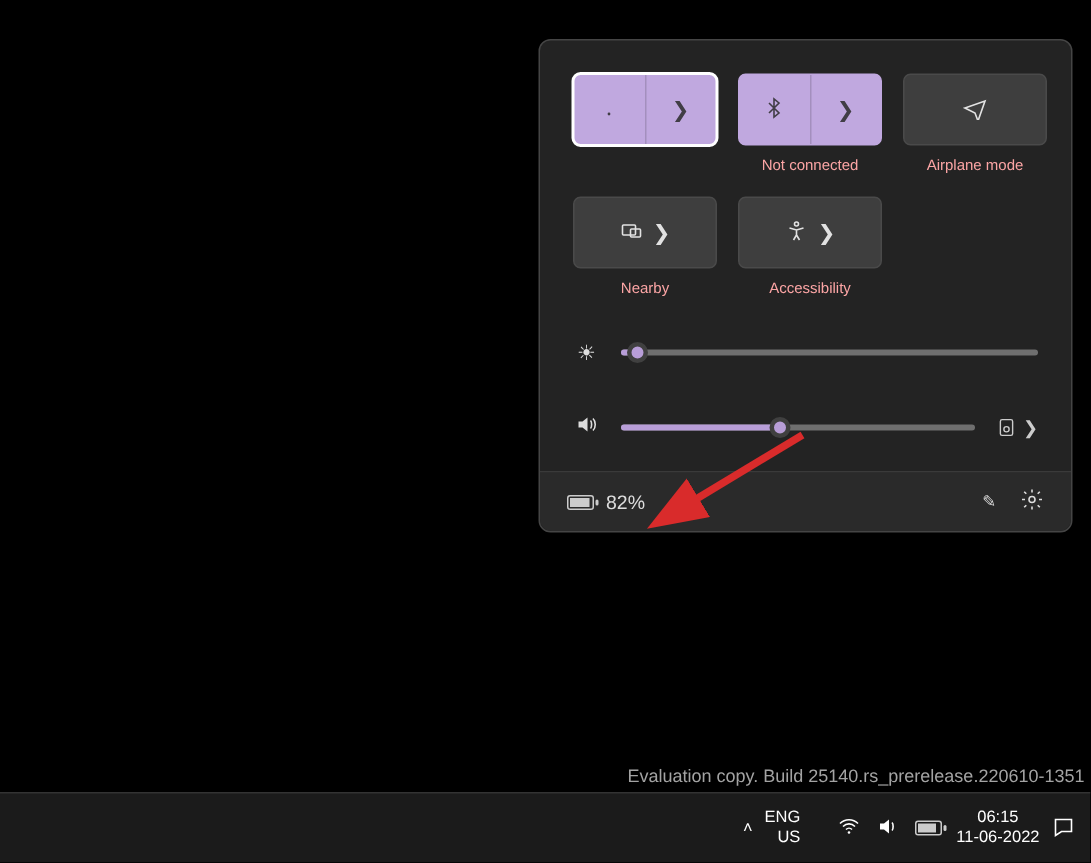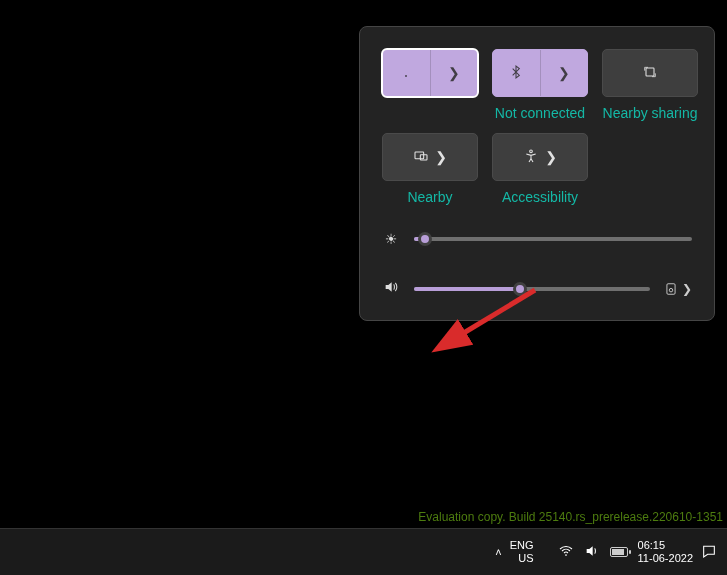--- a/index.html
+++ b/index.html
@@ -17,21 +17,21 @@
   align-items:center; justify-content:center; background:#3e3e3e;
   border:1px solid #4a4a4a; cursor:pointer; position:relative;
 }
 .btn.split { padding:0; }
 .btn.split .half { flex:1; height:100%; display:flex; align-items:center; justify-content:center; }
 .btn.split .half + .half { border-left:1px solid rgba(0,0,0,.15); }
 .btn.on { background:#c0a8df; border-color:#c0a8df; }
 .btn.on.focus { outline:2px solid #fff; outline-offset:-1px; }
 .btn .ico { font-size:14px; opacity:.85; color:#fff; }
 .btn.on .ico { color:#2b2b2b; }
-.lbl { font-size:14px; color:#14b8a6; text-align:center; min-height:14px; }
+.lbl { font-size:10px; color:#fca5a5; text-align:center; min-height:14px; }
 .chev { font-size:11px; margin-left:6px; }
 
 .slider-row { display:flex; align-items:center; gap:14px; margin-top:26px; }
 .slider-row .ico { width:18px; text-align:center; font-size:14px; color:#ddd; }
 .track {
   flex:1; height:4px; background:#6f6f6f; border-radius:2px; position:relative;
 }
 .fill { position:absolute; left:0; top:0; bottom:0; background:#b89ed8; border-radius:2px; }
 .thumb {
   position:absolute; top:50%; width:14px; height:14px; border-radius:50%;
@@ -48,34 +48,34 @@
 .footer .right { display:flex; align-items:center; gap:16px; }
 .pencil { font-size:11px; }
 
 .arrow {
   position:absolute; pointer-events:none;
   top:285px; left:445px; width:100px; height:60px;
 }
 .arrow svg { overflow:visible; }
 
 .eval {
-  position:absolute; right:4px; top:510px; color:#4d7c0f;
+  position:absolute; right:4px; top:510px; color:#a3a3a3;
   font-size:12px; white-space:nowrap;
 }
 
 .taskbar {
   position:absolute; bottom:0; left:0; right:0; height:47px;
   background:#1b1b1b; border-top:1px solid #333;
   display:flex; justify-content:flex-end; align-items:center;
   padding:0 10px 0 0; color:#fff; font-size:11px;
 }
 .taskbar .lang { text-align:right; line-height:1.2; margin-right:24px; }
 .tray { display:flex; align-items:center; gap:10px; margin-right:10px; }
 .tray .ico { font-size:14px; }
-.clock { text-align:left; line-height:1.2; margin-right:8px; }
+.clock { text-align:center; line-height:1.2; margin-right:8px; }
 .notif { font-size:14px; }
 
 .batt-rect {
   display:inline-block; width:18px; height:10px;
   border:1.5px solid #ccc; border-radius:2px; position:relative;
 }
 .batt-rect::after {
   content:""; position:absolute; right:-4px; top:2px; width:2px; height:4px;
   background:#ccc; border-radius:1px;
 }
@@ -114,33 +114,32 @@
               </svg>
           </span>
         </div>
         <div class="half">
           <span class="ico">❯</span>
         </div>
       </div>
       <div class="lbl">Not connected</div>
     </div>
 
-
-
     <div class="tile">
       <div class="btn">
         <span class="ico">
           <svg class="ic" viewBox="0 0 24 24">
-              <rect x="6" y="6" width="12" height="12" rx="1"></rect>
-              <path d="M4 10V5h5M20 14v5h-5" stroke-width="1.2"></path>
+              <path d="M2 12l20-7-7 20-3-8-10-5z"></path>
             </svg>
         </span>
       </div>
-      <div class="lbl">Nearby sharing</div>
-    </div>
+      <div class="lbl">Airplane mode</div>
+    </div>
+
+
 
     <div class="tile">
       <div class="btn">
         <span class="ico">
           <svg class="ic" viewBox="0 0 24 24">
               <rect x="3" y="6" width="13" height="10" rx="1"></rect>
               <rect x="11" y="10" width="10" height="8" rx="1"></rect>
             </svg>
         </span>
         <span class="ico chev">❯</span>
@@ -183,20 +182,37 @@
     </div>
     <div class="vol-extra">
       <svg class="ic" viewBox="0 0 24 24" style="width:14px;height:14px">
           <rect x="5" y="3" width="14" height="18" rx="2"></rect>
           <circle cx="12" cy="14" r="3"></circle>
         </svg>
       <span>❯</span>
     </div>
   </div>
 
+  <div class="footer">
+    <div style="display:flex;align-items:center;gap:8px">
+      <span class="batt-rect">
+          <span class="batt-fill" style="width:80%"></span>
+        </span>
+      <span>82%</span>
+    </div>
+    <div class="right">
+      <span class="pencil">✎</span>
+      <span>
+        <svg class="ic" viewBox="0 0 24 24">
+            <circle cx="12" cy="12" r="3"></circle>
+            <path d="M12 2v3m0 14v3M4.2 4.2l2.1 2.1m11.4 11.4l2.1 2.1M2 12h3m14 0h3M4.2 19.8l2.1-2.1m11.4-11.4l2.1-2.1"></path>
+          </svg>
+      </span>
+    </div>
+  </div>
 </div>
 
 <div class="arrow">
   <svg width="100" height="60">
     <defs>
         <marker id="ah" markerWidth="10" markerHeight="10" refX="2" refY="3" orient="auto">
       <path d="M0,0 L0,6 L8,3 z" fill="#d92b2b"></path>
         </marker>
       </defs>
     <line x1="90" y1="5" x2="12" y2="52" stroke="#d92b2b" stroke-width="5" marker-end="url(#ah)"></line>

